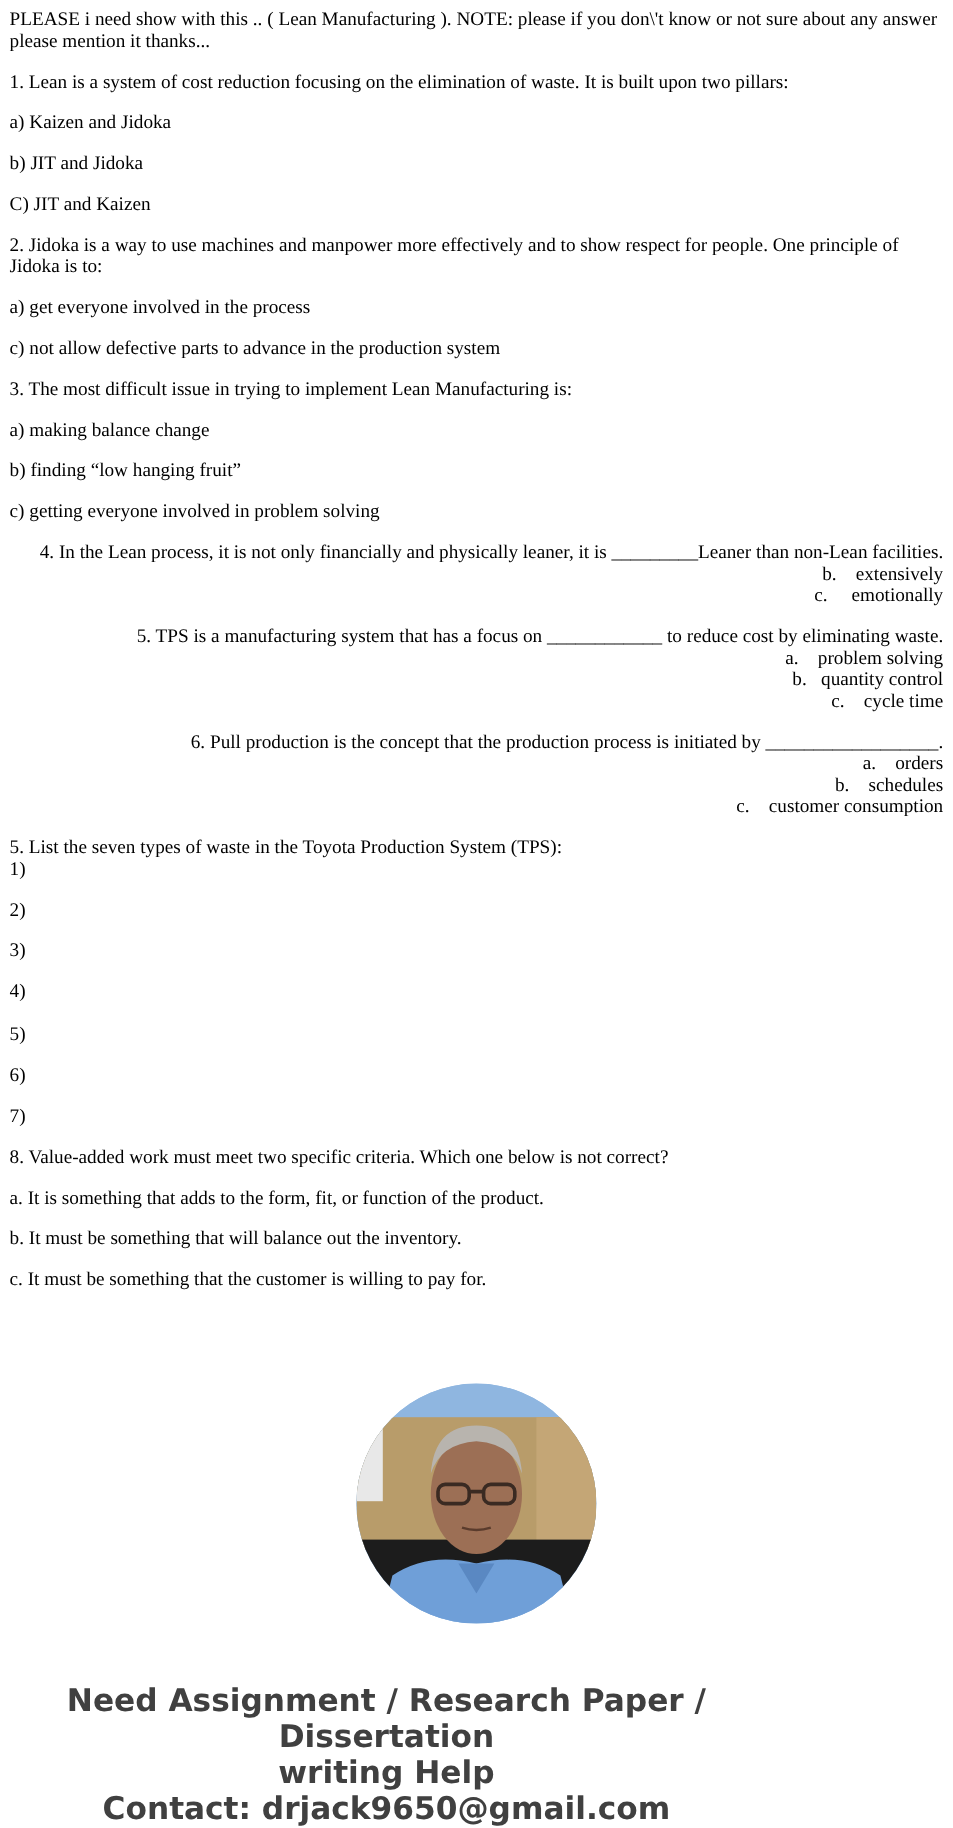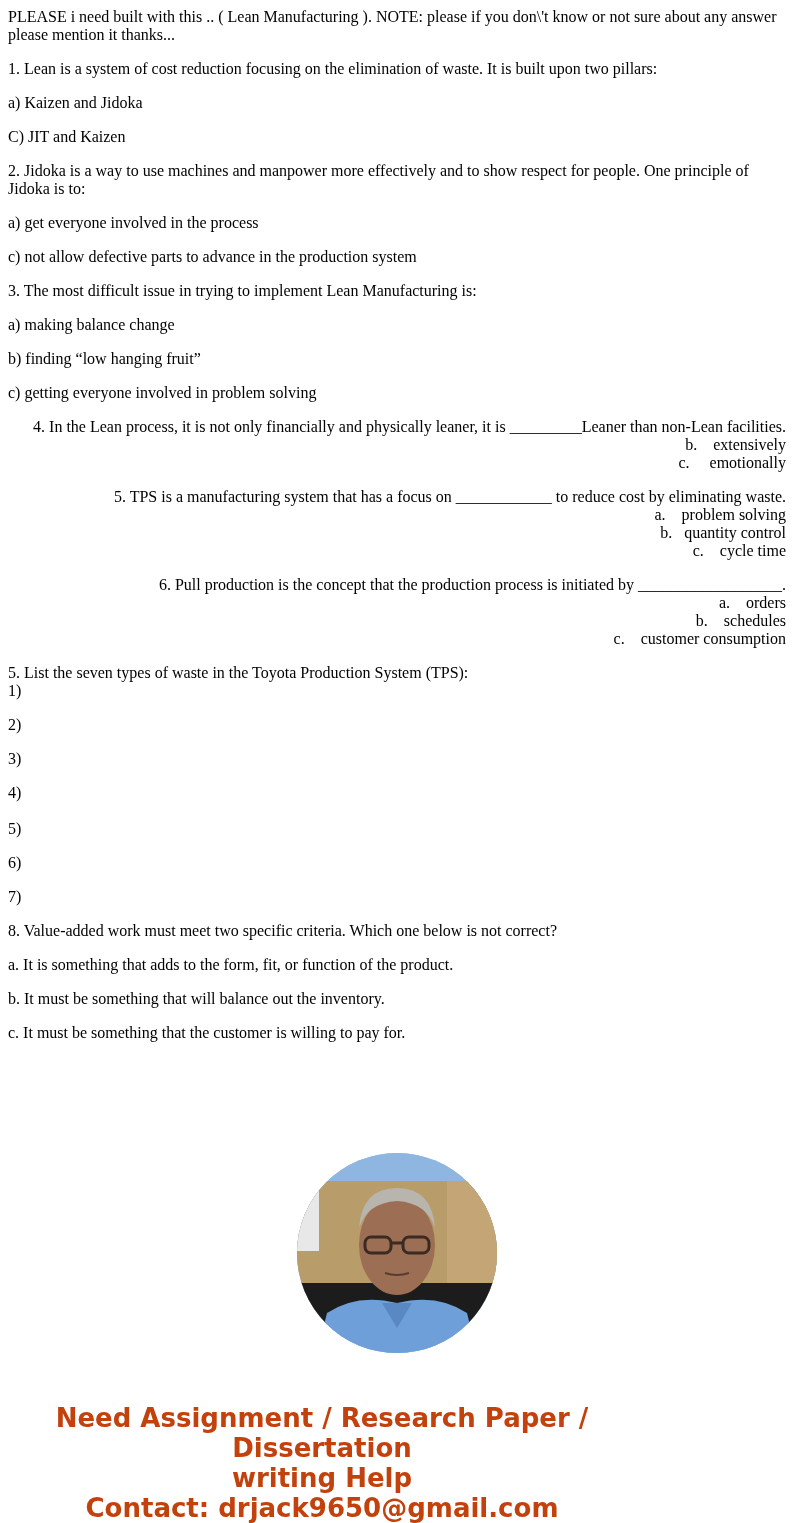--- a/index.html
+++ b/index.html
@@ -50,32 +50,33 @@
     .promo {
       position: absolute;
       left: 0;
       top: 1403px;
       width: 644px;
       text-align: center;
       font-family: "DejaVu Sans", sans-serif;
       font-weight: bold;
       font-size: 26px;
       line-height: 30px;
-      color: #c2410c;
+      color: #404040;
     }
     .promo div { margin: 0; }
   </style>
 </head>
 <body>
 
 <div class="doc">
-  <p class="intro"><span>PLEASE i need built with this .. ( </span><b>Lean Manufacturing ). NOTE:</b><span> please if you don\'t know or not sure about any answer please mention it thanks...</span></p>
+  <p class="intro"><span>PLEASE i need show with this .. ( </span><b>Lean Manufacturing ). NOTE:</b><span> please if you don\'t know or not sure about any answer please mention it thanks...</span></p>
 
   <p>1. Lean is a system of cost reduction focusing on the elimination of waste. It is built upon two pillars:</p>
   <p>a) Kaizen and Jidoka</p>
+  <p>b) JIT and Jidoka</p>
   <p>C) JIT and Kaizen</p>
 
   <p>2. Jidoka is a way to use machines and manpower more effectively and to show respect for people. One principle of Jidoka is to:</p>
   <p>a) get everyone involved in the process</p>
   <p>c) not allow defective parts to advance in the production system</p>
 
   <p>3. The most difficult issue in trying to implement Lean Manufacturing is:</p>
   <p>a) making balance change</p>
   <p>b) finding “low hanging fruit”</p>
   <p>c) getting everyone involved in problem solving</p>

